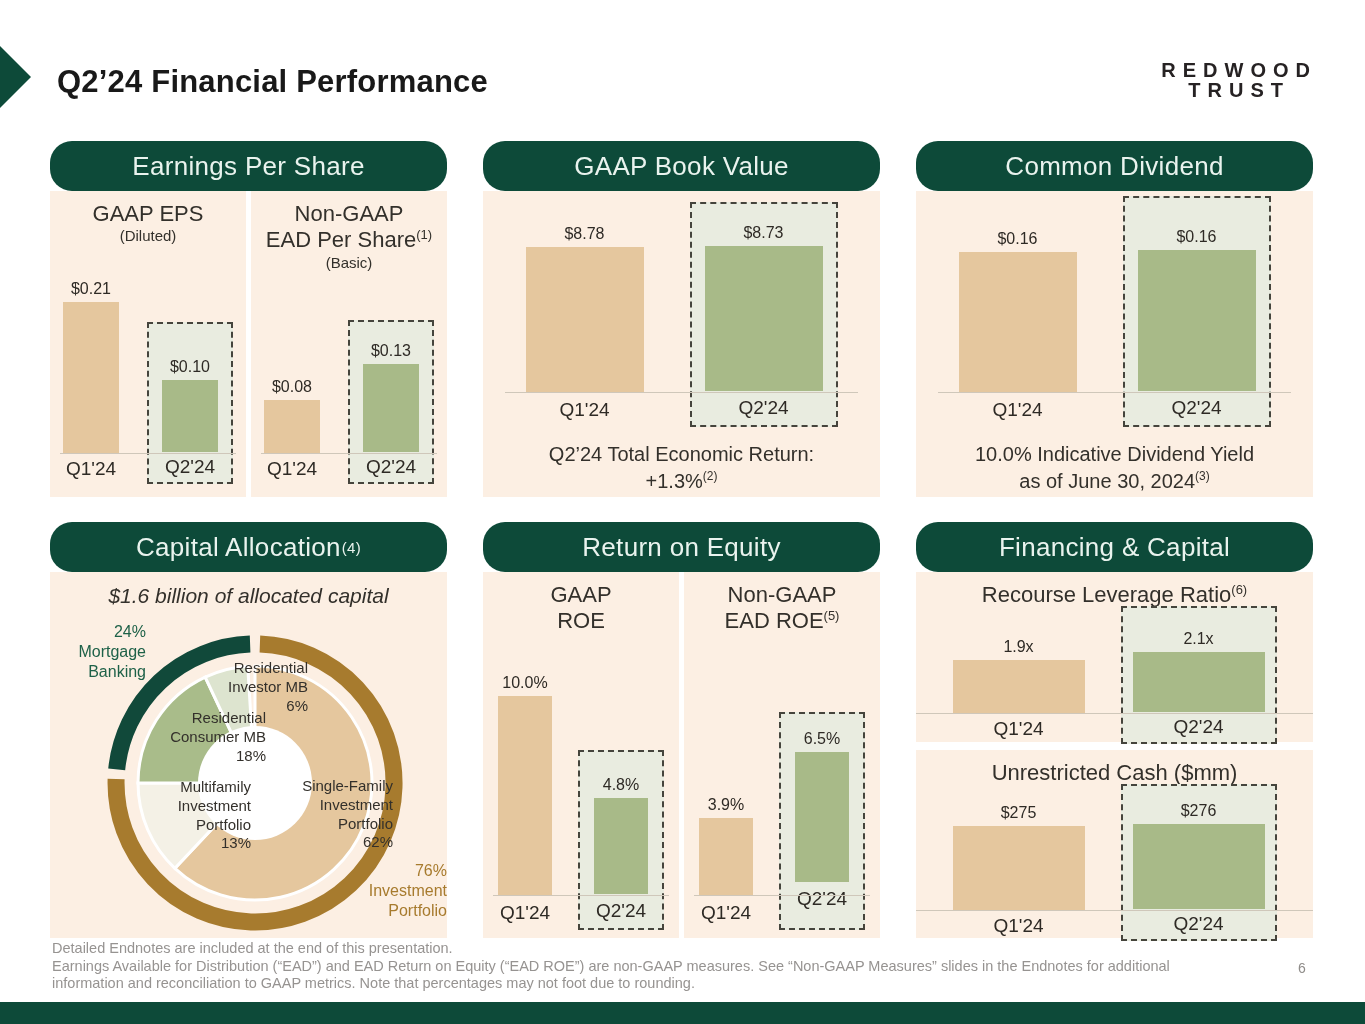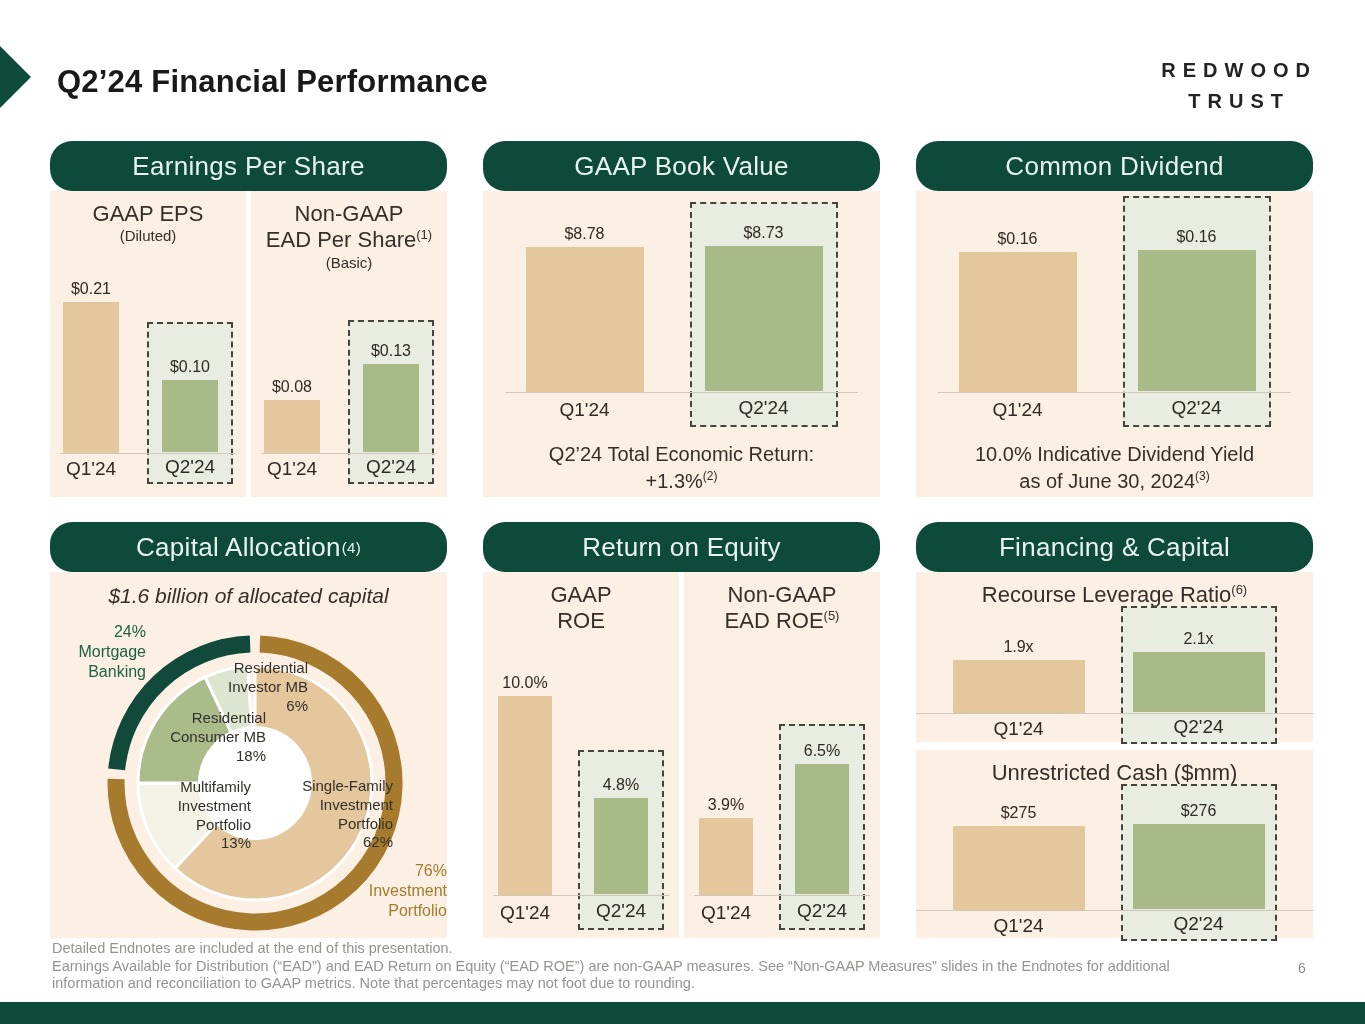--- a/index.html
+++ b/index.html
@@ -9,21 +9,21 @@
   *{margin:0;padding:0;box-sizing:border-box;}
   html,body{background:#ffffff;}
   body{font-family:"Liberation Sans", sans-serif; color:var(--c-text);}
   .slide{position:relative;width:1365px;height:1024px;background:#ffffff;overflow:hidden;}
 
   
   .title-arrow{position:absolute;left:0;top:46px;width:31px;height:62px;background:var(--c-header);
     clip-path:polygon(0 0,100% 50%,0 100%);}
   .page-title{position:absolute;left:57px;top:64px;font-size:31px;font-weight:bold;color:#191919;letter-spacing:.2px;}
   .logo{position:absolute;right:48px;top:60px;text-align:center;color:#262223;font-weight:bold;font-size:20px;letter-spacing:7px;line-height:1;}
-  .logo div+div{margin-top:11px;}
+  .logo div+div{}
 
   
   .panel{position:absolute;width:397px;}
   .panel-header{height:50px;background:var(--c-header);color:#e9f3ee;display:flex;align-items:center;justify-content:center;font-size:26px;letter-spacing:.3px;border-radius:22px;}
   .panel-header sup{font-size:15px;margin-left:1px;}
   .panel-content{position:absolute;left:0;right:0;top:50px;bottom:0;}
   .section{background:var(--c-panel);height:100%;}
   .split{display:flex;gap:5px;height:100%;}
   .sub{flex:1;background:var(--c-panel);display:flex;flex-direction:column;}
   .fin-stack{display:flex;flex-direction:column;gap:8px;height:100%;}
@@ -260,21 +260,21 @@
             <div class="cbar-title" style="height: 68px;">
               <div>Non-GAAP</div>
               <div>EAD ROE<sup>(5)</sup></div>
             </div>
             <div class="cbar-body" style="flex: 1 1 auto; gap: 26px; padding-bottom: 8px;">
               <div class="cbar-col">
                 <div class="cbar-val">3.9%</div>
                 <div class="cbar-rect q1" style="width: 54px; height: 78px;"></div>
                 <div class="cbar-cat" style="height: 34px;">Q1'24</div>
               </div>
-              <div class="cbar-col boxed" style="padding: 12px 14px 0px;">
+              <div class="cbar-col boxed" style="padding: 12px 14px 12px;">
                 <div class="cbar-val">6.5%</div>
                 <div class="cbar-rect q2" style="width: 54px; height: 130px;"></div>
                 <div class="cbar-cat" style="height: 34px;">Q2'24</div>
               </div>
               <div class="cbar-baseline" style="left: 10px; right: 10px; bottom: 42px;"></div>
             </div>
           </div>
       </div>
     </div>
   </div>

